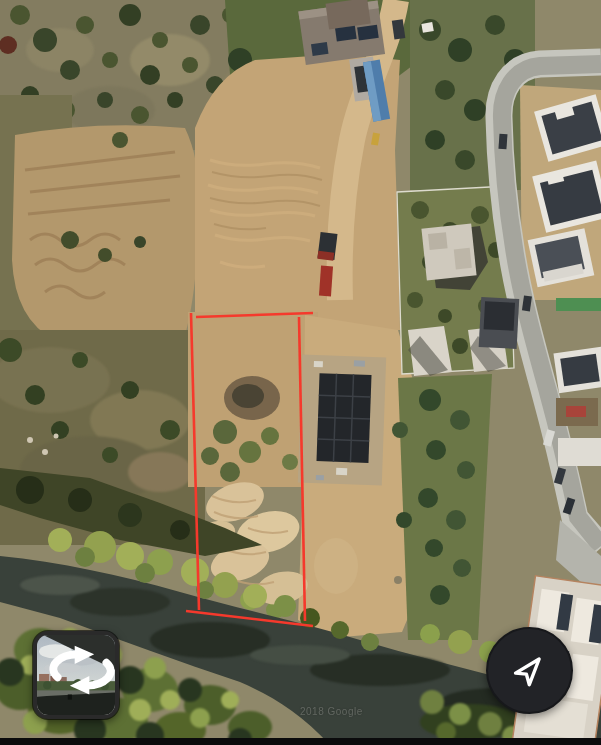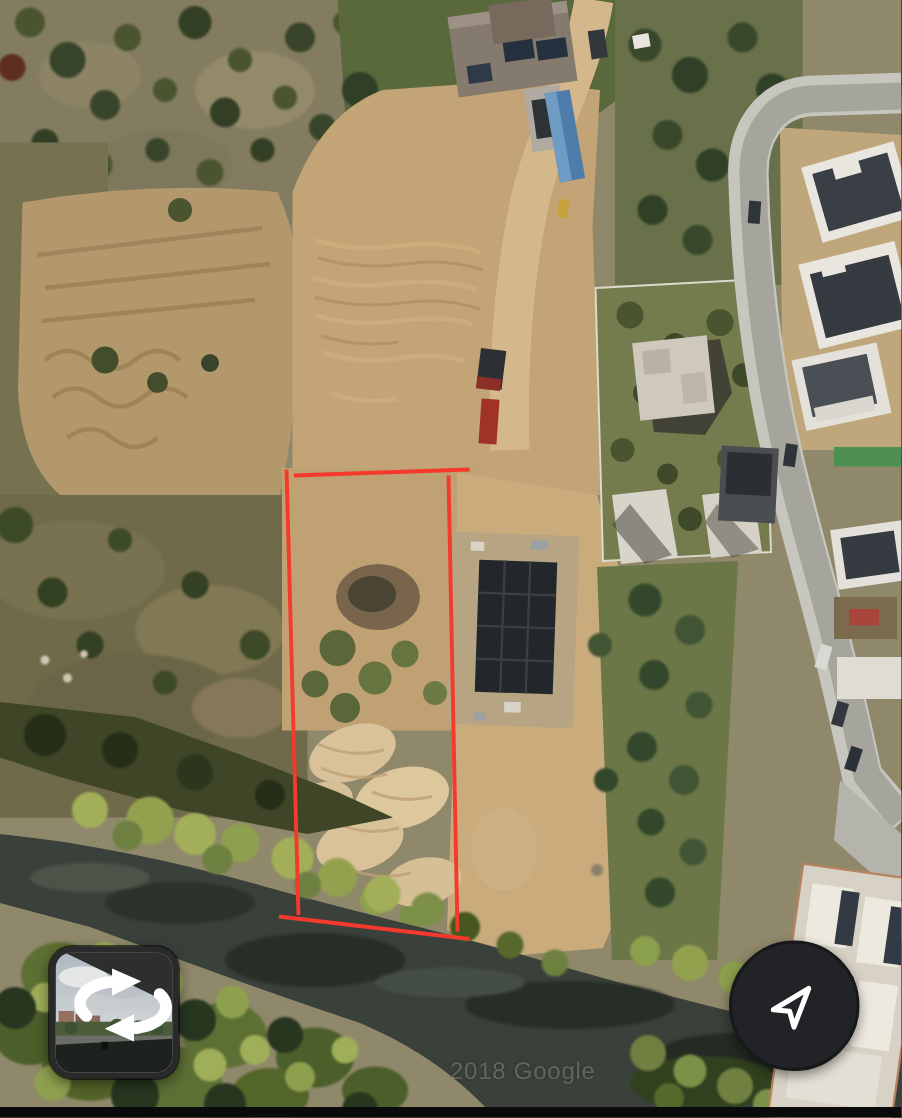--- a/index.html
+++ b/index.html
@@ -1,20 +1,20 @@
 <!DOCTYPE html>
 <html><head>
 <meta charset="utf-8">
 <style>
   html,body{margin:0;padding:0;background:#000;}
   .stage{position:relative;width:601px;height:745px;overflow:hidden;font-family:"Liberation Sans",sans-serif;background:#8f8a6b;}
   .stage svg{display:block;}
   .map-svg{position:absolute;left:0;top:0;}
   .overlay-svg{position:absolute;left:0;top:0;pointer-events:none;}
-  .watermark{position:absolute;left:300px;top:706px;width:140px;font-size:16px;letter-spacing:.5px;
+  .watermark{position:absolute;left:300px;top:706px;width:140px;font-size:10px;letter-spacing:.5px;
     color:rgba(205,205,200,0.30);text-shadow:0 0 2px rgba(0,0,0,.25);}
   .sv-thumb{position:absolute;left:33px;top:631px;width:78px;height:80px;border-radius:15px;
     border:4px solid #2a2a2a;box-shadow:0 0 0 1px rgba(0,0,0,.55),0 3px 9px rgba(0,0,0,.5);
     overflow:hidden;background:#444;cursor:pointer;}
   .sv-thumb svg{width:100%;height:100%;}
   .sv-rot{position:absolute;left:6px;bottom:5px;width:32px;height:22px;}
   .compass-btn{position:absolute;left:486px;top:627px;width:83px;height:83px;border-radius:50%;
     background:#222327;border:2px solid #17181b;box-shadow:0 3px 8px rgba(0,0,0,.45);cursor:pointer;}
   .compass-btn svg{position:absolute;left:0;top:0;}
   .bottom-bar{position:absolute;left:0;top:738px;width:601px;height:7px;background:#0b0b0c;}

